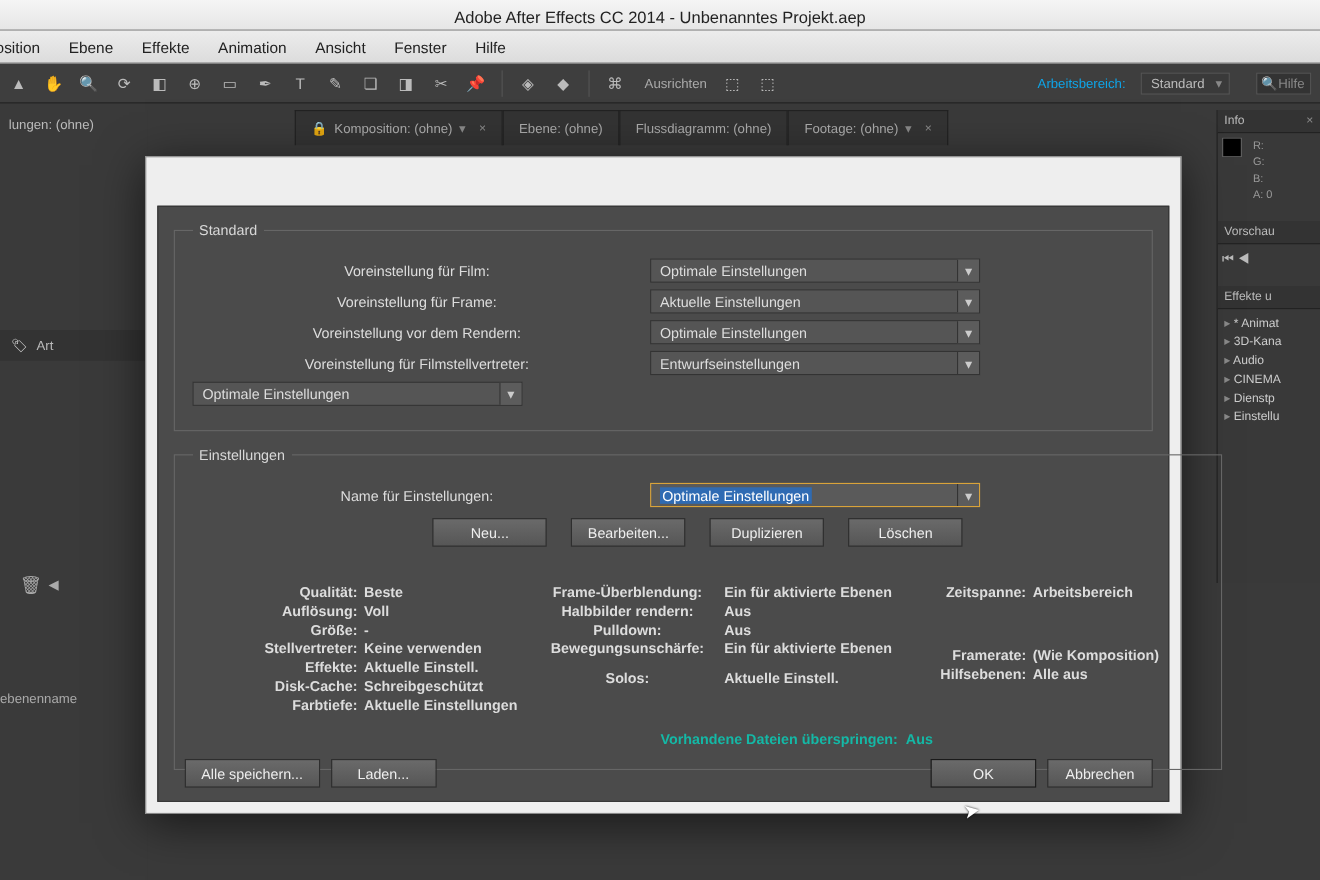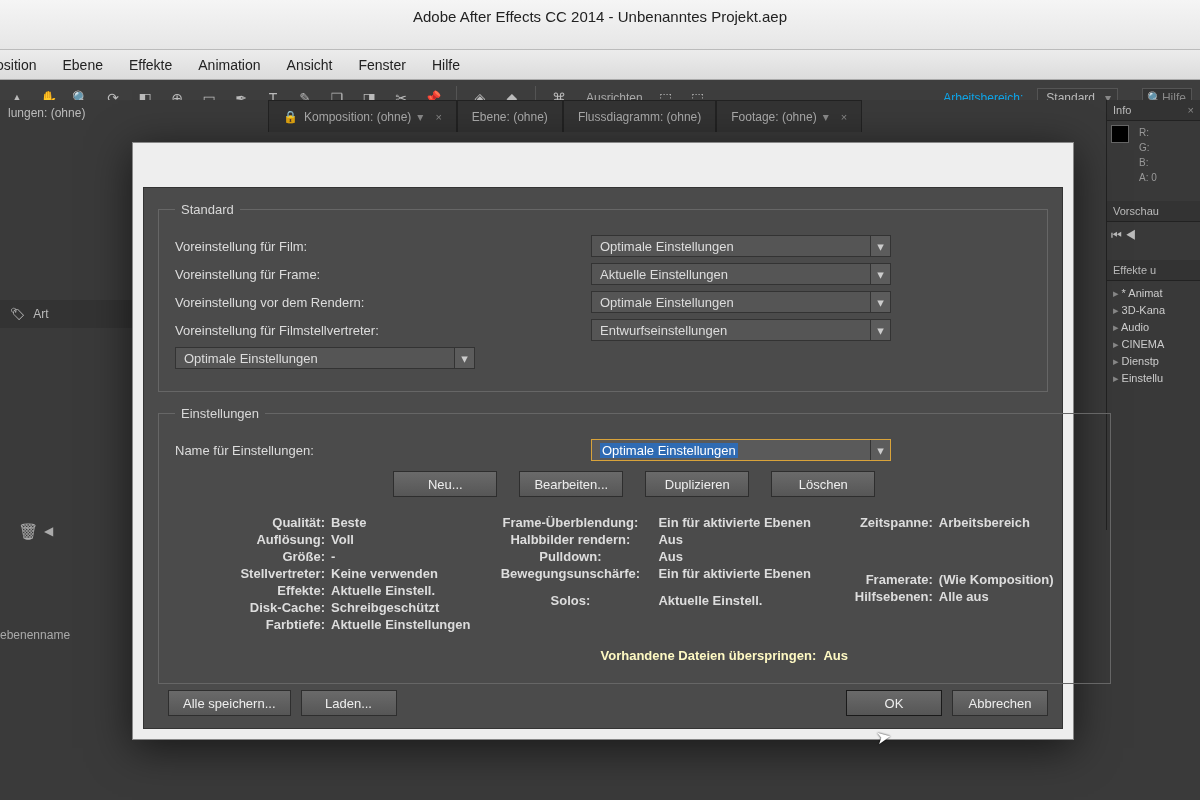--- a/index.html
+++ b/index.html
@@ -1,19 +1,19 @@
 <!DOCTYPE html>
 <html><head>
 <meta charset="utf-8">
 <style>
   * { box-sizing: border-box; margin: 0; padding: 0; font-family: "Segoe UI", Tahoma, sans-serif; }
   body { width: 1200px; height: 800px; overflow: hidden; background: #3a3a3a; position: relative; }
 
   
-  .titlebar { height: 50px; background: linear-gradient(#f5f5f5,#e6e6e6); text-align: center; line-height: 34px; font-size: 15px; color: #222; border-bottom: 1px solid #bbb; }
+  .titlebar { height: 28px; background: linear-gradient(#f5f5f5,#e6e6e6); text-align: center; line-height: 34px; font-size: 15px; color: #222; border-bottom: 1px solid #bbb; }
 
   
   .menubar { height: 30px; background: linear-gradient(#ececec,#dcdcdc); display: flex; align-items: center; padding-left: 0; font-size: 14px; color: #222; border-bottom: 1px solid #aaa; }
   .menubar span { margin-right: 26px; cursor: default; }
   .menubar span:first-child { margin-left: -4px; }
 
   
   .toolbar { height: 36px; background: #3e3e3e; border-bottom: 1px solid #222; display: flex; align-items: center; padding: 0 8px; gap: 14px; }
   .toolbar .tool { width: 18px; height: 18px; display:inline-block; color:#bbb; font-size:14px; text-align:center; line-height:18px; }
   .toolbar .sep { width:1px; height:24px; background:#555; }
@@ -45,38 +45,38 @@
   
   .dialog-wrap { position:absolute; left:132px; top:142px; width:942px; height:598px; background:#eee; border:1px solid #888; box-shadow:0 8px 40px rgba(0,0,0,.6); }
   .dlg-title { height:40px; background:linear-gradient(#fafafa,#e8e8e8); text-align:center; line-height:40px; font-size:16px; color:#222; position:relative; border-bottom:1px solid #ccc;}
   .dlg-close { position:absolute; right:0; top:0; width:44px; height:34px; background:#d0402e; color:#fff; font-size:16px; display:flex; align-items:center; justify-content:center; }
   .dlg-body { position:absolute; left:10px; top:44px; right:10px; bottom:10px; background:#4b4b4b; border:1px solid #333; padding:14px 14px 10px 14px; }
 
   fieldset.group { border:1px solid #666; margin-bottom:14px; padding:18px 16px 16px 16px; position:relative; }
   fieldset.group > legend { color:#d8d8d8; font-size:13px; padding:0 6px; }
 
   .row { display:flex; align-items:center; margin-bottom:6px; }
-  .row .lab { width:416px; text-align:left; color:#ddd; font-size:13px; padding-right:8px; }
+  .row .lab { width:416px; text-align:center; color:#ddd; font-size:13px; padding-right:8px; }
   .dd { flex:0 0 300px; height:22px; background:#555; border:1px solid #333; color:#ddd; font-size:13px; padding:0 8px; position:relative; display:flex; align-items:center;}
   .dd .arrow{ position:absolute; right:0; top:0; bottom:0; width:20px; border-left:1px solid #333; display:flex; align-items:center; justify-content:center; color:#ccc; background:#5c5c5c;}
   .dd.editable { border:1px solid #d9a33a; background:#5a5a5a;}
   .dd.editable .seltext{ background:#2f6bb3; color:#fff; padding:0 2px;}
 
   .btnrow { display:flex; justify-content:center; gap:22px; margin-top:10px; margin-bottom:14px;}
   .btn { min-width:104px; height:26px; background:linear-gradient(#6a6a6a,#565656); border:1px solid #2e2e2e; color:#eee; font-size:13px; display:flex; align-items:center; justify-content:center; padding:0 14px;}
 
   .details { display:flex; gap:18px; color:#ddd; font-size:13px; font-weight:bold; padding:4px 40px 0 40px; }
-  .details .col { flex:1; }
+  .details .col { flex:1;margin-top:16px; }
   .details .kv { display:flex; margin-bottom:2px; white-space:nowrap;}
   .details .k { text-align:right; padding-right:6px; }
   .details .col1 .k{ width:116px;}
   .details .col2 .k{ width:170px;text-align:center;}
   .details .col3 .k{ width:110px;}
   .details .v { }
-  .skip-row { text-align:center; color:#fef9c3; font-size:13px; font-weight:bold; margin-top:14px; margin-left:180px;}
+  .skip-row { text-align:center; color:#14b8a6; font-size:13px; font-weight:bold; margin-top:14px; margin-left:180px;}
 
   .dlg-footer{ position:absolute; left:14px; right:14px; bottom:12px; display:flex; align-items:center;}
   .dlg-footer .spacer{ flex:1; }
   .btn.footer{ min-width:96px; height:26px; margin-left:10px;}
   .btn.primary{ border:1px solid #1a1a1a;align-items:center; }
 
   .cursor { position:absolute; left:876px; top:726px; font-size:18px; color:#fff; text-shadow:0 0 2px #000; pointer-events:none; transform:rotate(-10deg);}
 </style>
 </head>
 <body>

